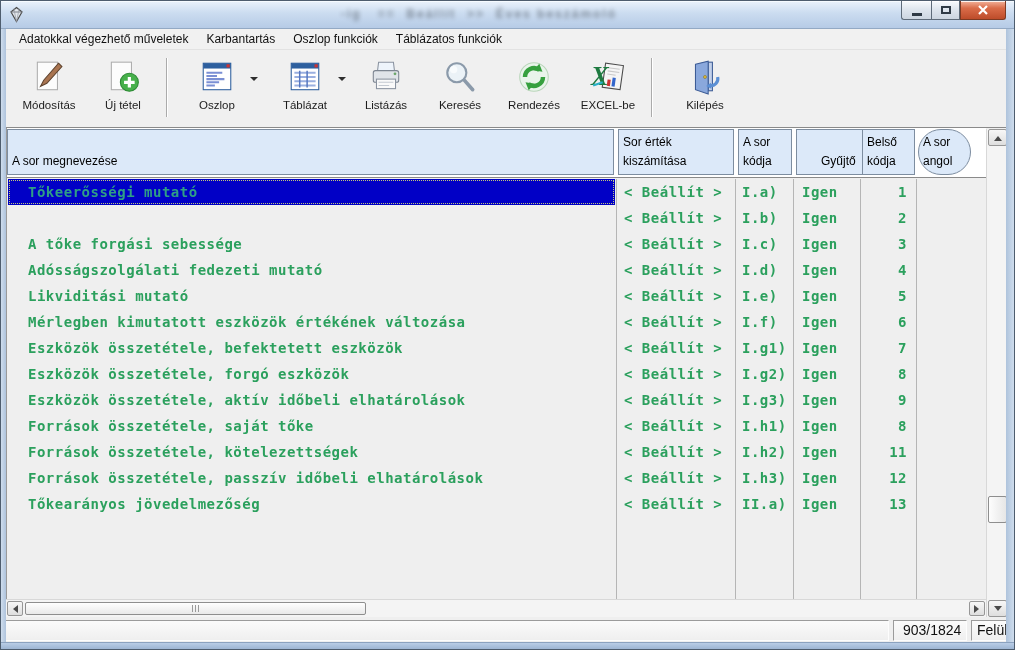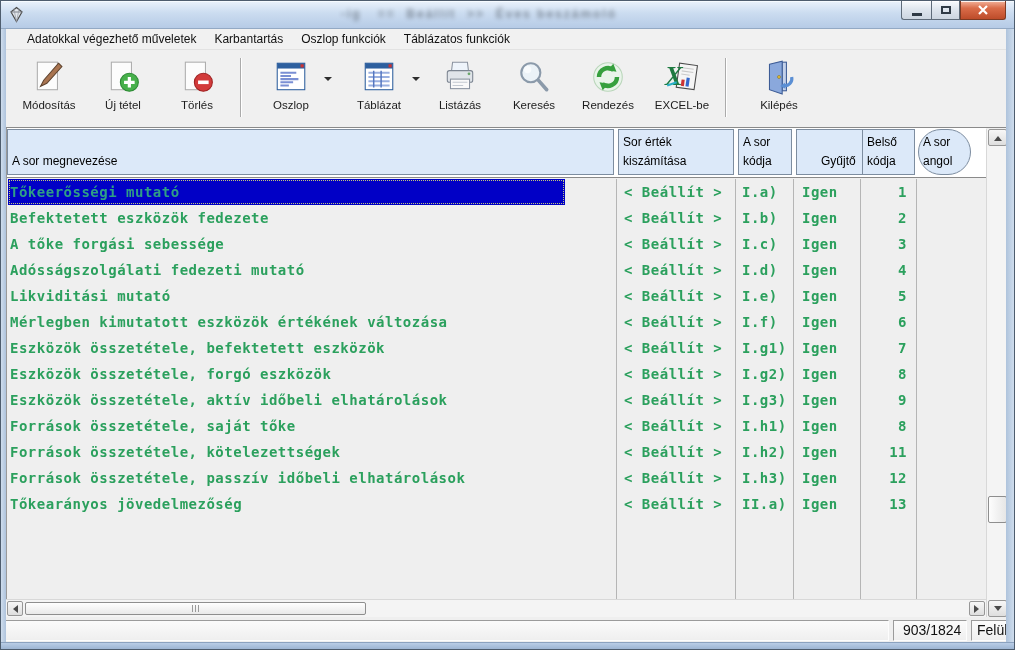--- a/index.html
+++ b/index.html
@@ -21,21 +21,21 @@
     background:linear-gradient(#f8fafd,#dfe6ee 45%,#ccd5e0);box-shadow:inset 0 1px 0 rgba(255,255,255,.85);}
   .wbtn.minb{width:30px;border-radius:0 0 0 3px;border-right:none;}
   .wbtn.maxb{width:29px;}
   .wbtn.closeb{width:46px;border-radius:0 0 3px 0;border-left-color:#7e3a22;border-color:#7e3a22;
     background:linear-gradient(#f2b39c,#da6c49 40%,#bd4c2a);}
   .glyph-min{width:10px;height:3px;background:#2f3a45;margin-top:8px;}
   .glyph-max{width:10px;height:8px;border:2px solid #2f3a45;background:transparent;}
 
   
   .menubar{position:absolute;left:5px;right:8px;top:28px;height:21px;background:#f1f1f1;
-    border-bottom:1px solid #e2e2e2;display:flex;align-items:flex-start;padding-left:12px;}
+    border-bottom:1px solid #e2e2e2;display:flex;align-items:flex-start;padding-left:4px;}
   .menu-item{font-size:12px;color:#111;padding:0 9px;line-height:20px;}
 
   
   .toolbar{position:absolute;left:5px;right:8px;top:49px;height:78px;background:#f0f0f0;
     border-bottom:1px solid #8a8a8a;display:flex;align-items:stretch;padding-left:6px;}
   .tbtn{width:74px;display:flex;flex-direction:column;align-items:center;justify-content:flex-start;
     padding-top:9px;gap:4px;position:relative;}
   .tbtn.wide{width:88px;}
   .tbtn .tlabel{font-size:11.5px;color:#1c1c1c;white-space:nowrap;}
   .tsep{width:1px;background:#ababab;box-shadow:1px 0 0 #fff;margin:8px 6px 10px 6px;}
@@ -56,21 +56,21 @@
   .hc4{left:789px;width:69px;padding-left:24px;}
   .hc5{left:855px;width:53px;}
   .hc6{left:911px;width:53px;border-radius:23px;}
   .vlines{position:absolute;top:51px;bottom:0;left:0;right:0;}
   .vline{position:absolute;top:0;bottom:0;width:1px;background:#b5b5b5;}
   .gbody{position:absolute;top:51px;left:0;right:0;bottom:0;overflow:hidden;}
   .grow{position:relative;height:26px;}
   .gcell{position:absolute;top:0;height:26px;line-height:26px;
     font-family:"DejaVu Sans Mono",monospace;font-weight:bold;font-size:14px;
     letter-spacing:.5px;color:#2ba05d;white-space:pre;overflow:hidden;}
-  .c-name{left:1px;width:557px;padding-left:2px;}
+  .c-name{left:1px;width:607px;padding-left:20px;}
   .c-action{left:612px;width:115px;padding-left:5px;}
   .c-code{left:731px;width:55px;padding-left:4px;}
   .c-coll{left:789px;width:63px;padding-left:6px;}
   .c-int{left:855px;width:53px;text-align:right;padding-right:8px;}
   .c-eng{left:911px;width:68px;}
   .grow.selected .c-name{background:#0100c6;color:#2f9f85;outline:1px dotted #c3c878;outline-offset:-2px;}
 
   
   .vscroll{position:absolute;left:985px;top:128px;width:22px;height:488px;background:#f4f4f4;
     border-left:1px solid #d8d8d8;}
@@ -158,28 +158,20 @@
 
     <div class="tbtn">
       <svg width="36" height="36" viewBox="0 0 34 34">
         <rect x="6" y="3" width="19" height="26" fill="#fcfcfc" stroke="#aeaeae"></rect>
         <circle cx="23" cy="22" r="8.5" fill="#47b04b" stroke="#2c8a34"></circle>
         <path d="M23 17v10M18 22h10" stroke="#fff" stroke-width="3"></path>
       </svg>
       <span class="tlabel">Új tétel</span>
     </div>
 
-    <div class="tbtn">
-      <svg width="36" height="36" viewBox="0 0 34 34">
-        <rect x="6" y="3" width="19" height="26" fill="#fcfcfc" stroke="#aeaeae"></rect>
-        <circle cx="23" cy="22" r="8.5" fill="#d23b3b" stroke="#a02222"></circle>
-        <path d="M18 22h10" stroke="#fff" stroke-width="3.4"></path>
-      </svg>
-      <span class="tlabel">Törlés</span>
-    </div>
 
     <div class="tsep"></div>
 
     <div class="tbtn wide">
       <svg width="36" height="36" viewBox="0 0 34 34">
         <rect x="4" y="4" width="26" height="25" fill="#ffffff" stroke="#2d5f9e"></rect>
         <rect x="4" y="4" width="26" height="5" fill="#2d5f9e"></rect>
         <rect x="26" y="5" width="3" height="3" fill="#cc3333"></rect>
         <path d="M7 13h15M7 16h10M7 19h17M7 22h12M7 25h8" stroke="#7a8fd4" stroke-width="2"></path>
       </svg>
@@ -282,21 +274,20 @@
 
     <div class="grow selected">
         <div class="gcell c-name">Tőkeerősségi mutató</div>
         <div class="gcell c-action">&lt; Beállít &gt;</div>
         <div class="gcell c-code">I.a)</div>
         <div class="gcell c-coll">Igen</div>
         <div class="gcell c-int">1</div>
         <div class="gcell c-eng"></div>
       </div>
         <div class="grow">
-        <div class="gcell c-name">Befektetett eszközök fedezete</div>
         <div class="gcell c-action">&lt; Beállít &gt;</div>
         <div class="gcell c-code">I.b)</div>
         <div class="gcell c-coll">Igen</div>
         <div class="gcell c-int">2</div>
         <div class="gcell c-eng"></div>
       </div>
         <div class="grow">
         <div class="gcell c-name">A tőke forgási sebessége</div>
         <div class="gcell c-action">&lt; Beállít &gt;</div>
         <div class="gcell c-code">I.c)</div>

